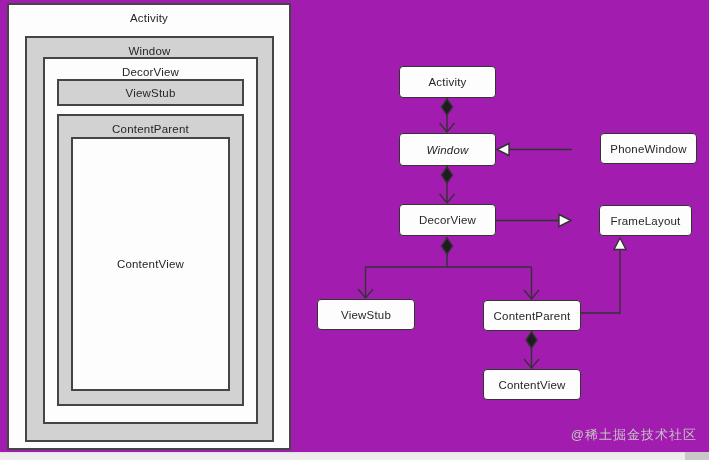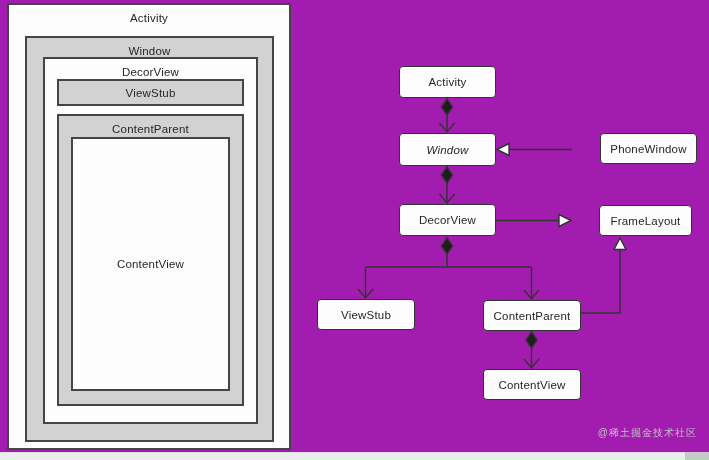--- a/index.html
+++ b/index.html
@@ -35,21 +35,21 @@
   #n-window        { left:399px; top:133px; width:97px; height:33px; }
   #n-phonewindow   { left:572px; top:133px; width:97px; height:31px;margin-left:28px; }
   #n-decorview     { left:399px; top:204px; width:97px; height:32px; }
   #n-framelayout   { left:572px; top:205px; width:93px; height:31px;margin-left:27px; }
   #n-viewstub      { left:317px; top:299px; width:98px; height:31px; }
   #n-contentparent { left:483px; top:300px; width:98px; height:31px; }
   #n-contentview   { left:483px; top:369px; width:98px; height:31px; }
   
   .watermark {
     position:absolute; right:12px; top:426px;
-    font-size:10px; color:#c3c3c3; letter-spacing:1px;
+    font-size:13px; color:#c3c3c3; letter-spacing:1px;
   }
   .bottom-bar {
     position:absolute; left:0; bottom:0; width:709px; height:7px;
     background:#ececec; border-top:1px solid #e0e0e0;
   }
   .bottom-bar-segment {
     position:absolute; right:0; bottom:0; width:24px; height:8px;
     background:#c8c8c8;
   }
 </style>

